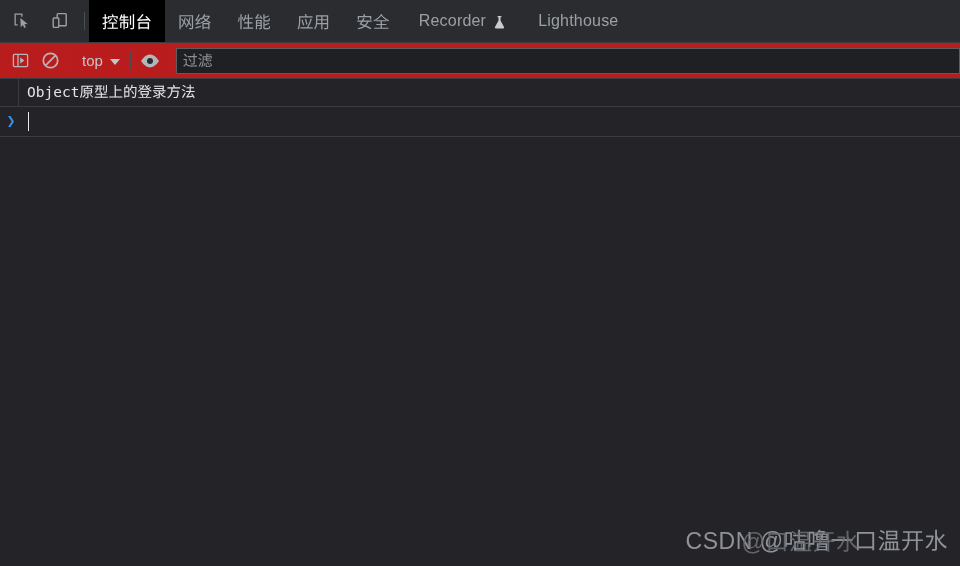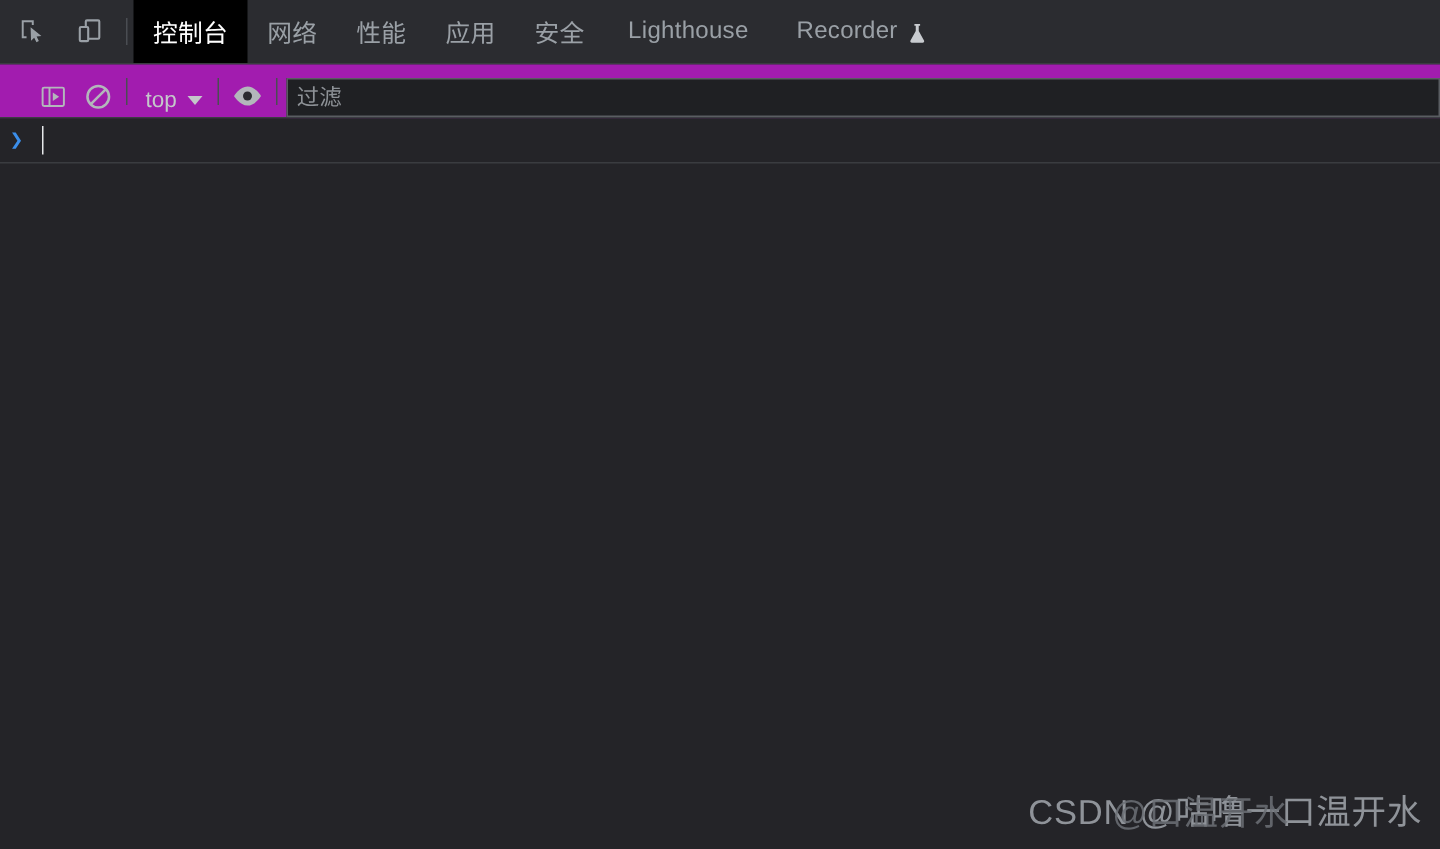--- a/index.html
+++ b/index.html
@@ -80,25 +80,25 @@
     margin-left: 7px;
     position: relative;
     top: 1px;
   }
 
   
   .filterbar {
     position: relative;
     height: 36px;
     flex: 0 0 36px;
-    background: #a21caf;
-    display: flex;
-    align-items: flex-end;
+    background: #b91c1c;
+    display: flex;
+    align-items: center;
     border-bottom: 1px solid #3b3d42;
-    padding-left: 20px;
+    padding-left: 5px;
   }
   .fbicon {
     width: 30px; height: 28px;
     display: flex; align-items: center; justify-content: center;
     cursor: pointer;
     border-radius: 2px;
   }
   .ctx-select {
     display: flex;
     align-items: center;
@@ -266,31 +266,31 @@
 
       <div class="tab zh">
         <span>应用</span>
       </div>
 
       <div class="tab zh">
         <span>安全</span>
       </div>
 
       <div class="tab wide">
-        <span>Lighthouse</span>
-      </div>
-
-      <div class="tab wide">
         <span>Recorder</span>
         <span class="tab-flask">
           <svg width="13" height="15" viewBox="0 0 13 15" aria-hidden="true">
             <path d="M4.6 1.0 h3.8 v1.2 h-0.9 v3.4 l3.5 6.4 a1 1 0 0 1 -0.9 1.5 h-7.2 a1 1 0 0 1 -0.9 -1.5 l3.5 -6.4 v-3.4 h-0.9 z" fill="#c8cbcf"></path>
           </svg>
         </span>
       </div>
+
+      <div class="tab wide">
+        <span>Lighthouse</span>
+      </div>
     </div>
   </div>
 
   <div class="filterbar">
 
     <div class="fbicon">
       <svg width="17" height="17" viewBox="0 0 17 17" aria-hidden="true">
         <rect x="1.4" y="2.4" width="14.2" height="12.2" rx="1" fill="none" stroke="#b3b7bb" stroke-width="1.3"></rect>
         <line x1="6.0" y1="2.4" x2="6.0" y2="14.6" stroke="#b3b7bb" stroke-width="1.3"></line>
         <path d="M8.2 5.6 L12.4 8.5 L8.2 11.4 z" fill="#b3b7bb"></path>
@@ -322,20 +322,24 @@
 
     <div class="vsep"></div>
 
     <div class="filter-wrap">
       <input class="filter-input" type="text" placeholder="过滤" style="">
     </div>
   </div>
 
   <div class="console">
 
+    <div class="msg-row">
+      <div class="msg-gutter"></div>
+      <span class="msg-text">Object原型上的登录方法</span>
+    </div>
 
     <div class="prompt-row">
       <span class="prompt-arrow">❯</span>
       <div class="prompt-input">
         <span class="caret-bar"></span>
       </div>
     </div>
 
     <div class="watermark">
       <span>CSDN @咕噜一口温开水</span>

